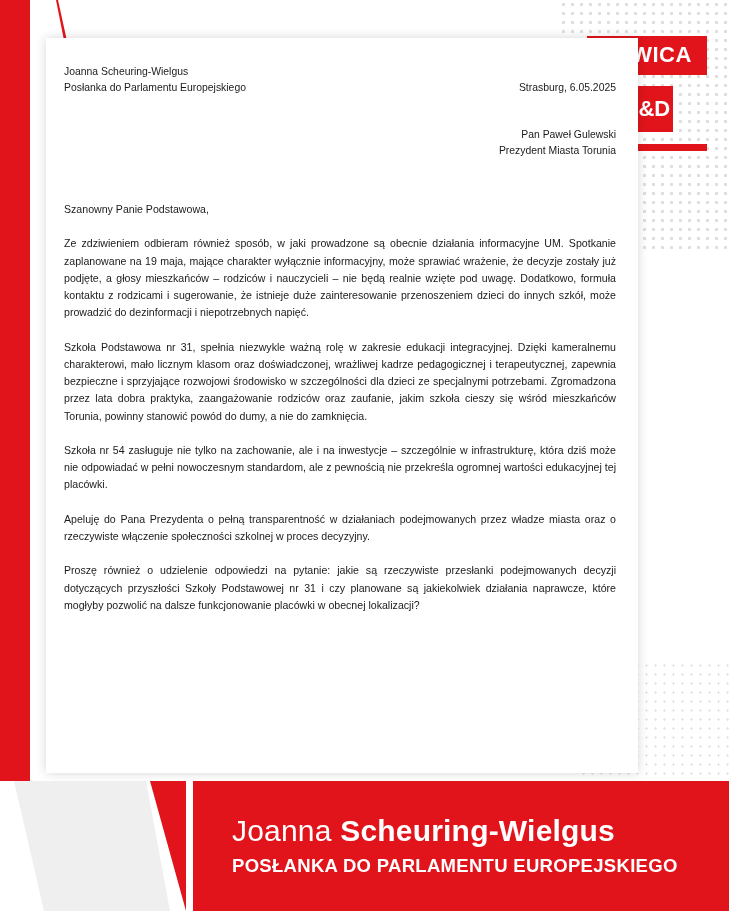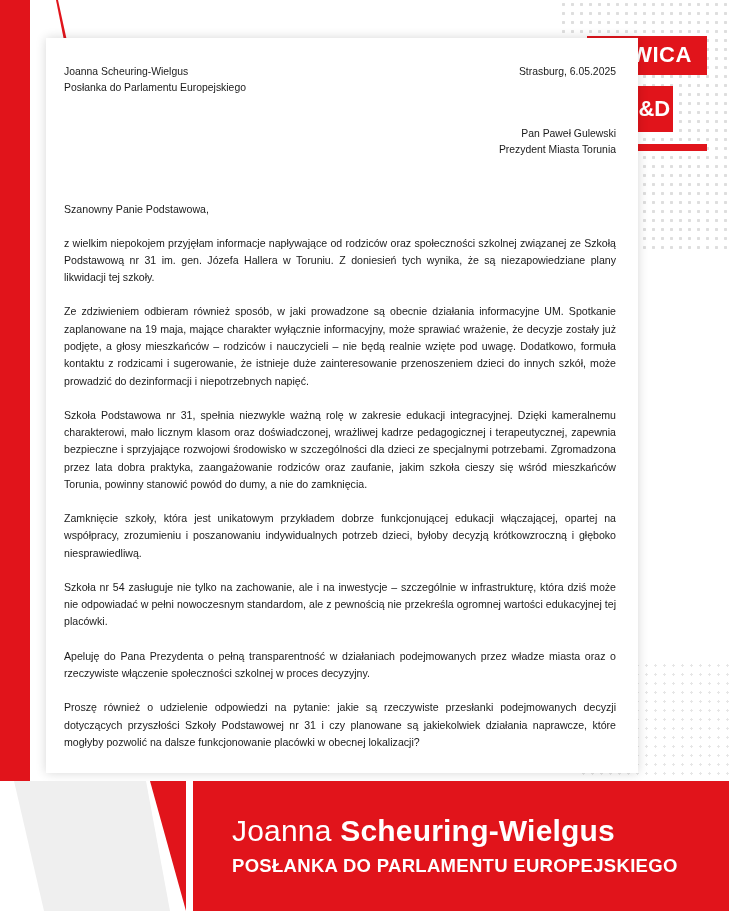--- a/index.html
+++ b/index.html
@@ -91,20 +91,21 @@
     left: 18px; right: 22px; top: 26px;
     font-size: 10.6px;
     color: #1a1a1a;
     line-height: 1.62;
   }
 
   .meta-right {
     text-align: right;
     font-size: 10.4px;
     color: #1a1a1a;
+    margin-top: 16px;
   }
   .sender {
     font-size: 10.4px;
     line-height: 1.55;
     color: #1a1a1a;
   }
   .row-top {
     display: flex;
     justify-content: space-between;
     align-items: flex-start;
@@ -222,24 +223,22 @@
         <div class="meta-right">Strasburg, 6.05.2025</div>
       </div>
 
       <div class="addressee">
         <div>Pan Paweł Gulewski</div>
         <div>Prezydent Miasta Torunia</div>
       </div>
 
       <div class="salutation">Szanowny Panie Podstawowa,</div>
 
-      <p class="body-par">z wielkim niepokojem przyjęłam informacje napływające od rodziców oraz społeczności szkolnej związanej ze Szkołą Podstawową nr 31 im. gen. Józefa Hallera w Toruniu. Z doniesień tych wynika, że są niezapowiedziane plany likwidacji tej szkoły.</p>
       <p class="body-par">Ze zdziwieniem odbieram również sposób, w jaki prowadzone są obecnie działania informacyjne UM. Spotkanie zaplanowane na 19 maja, mające charakter wyłącznie informacyjny, może sprawiać wrażenie, że decyzje zostały już podjęte, a głosy mieszkańców – rodziców i nauczycieli – nie będą realnie wzięte pod uwagę. Dodatkowo, formuła kontaktu z rodzicami i sugerowanie, że istnieje duże zainteresowanie przenoszeniem dzieci do innych szkół, może prowadzić do dezinformacji i niepotrzebnych napięć.</p>
       <p class="body-par">Szkoła Podstawowa nr 31, spełnia niezwykle ważną rolę w zakresie edukacji integracyjnej. Dzięki kameralnemu charakterowi, mało licznym klasom oraz doświadczonej, wrażliwej kadrze pedagogicznej i terapeutycznej, zapewnia bezpieczne i sprzyjające rozwojowi środowisko w szczególności dla dzieci ze specjalnymi potrzebami. Zgromadzona przez lata dobra praktyka, zaangażowanie rodziców oraz zaufanie, jakim szkoła cieszy się wśród mieszkańców Torunia, powinny stanowić powód do dumy, a nie do zamknięcia.</p>
-      <p class="body-par">Zamknięcie szkoły, która jest unikatowym przykładem dobrze funkcjonującej edukacji włączającej, opartej na współpracy, zrozumieniu i poszanowaniu indywidualnych potrzeb dzieci, byłoby decyzją krótkowzroczną i głęboko niesprawiedliwą.</p>
       <p class="body-par">Szkoła nr 54 zasługuje nie tylko na zachowanie, ale i na inwestycje – szczególnie w infrastrukturę, która dziś może nie odpowiadać w pełni nowoczesnym standardom, ale z pewnością nie przekreśla ogromnej wartości edukacyjnej tej placówki.</p>
       <p class="body-par">Apeluję do Pana Prezydenta o pełną transparentność w działaniach podejmowanych przez władze miasta oraz o rzeczywiste włączenie społeczności szkolnej w proces decyzyjny.</p>
       <p class="body-par">Proszę również o udzielenie odpowiedzi na pytanie: jakie są rzeczywiste przesłanki podejmowanych decyzji dotyczących przyszłości Szkoły Podstawowej nr 31 i czy planowane są jakiekolwiek działania naprawcze, które mogłyby pozwolić na dalsze funkcjonowanie placówki w obecnej lokalizacji?</p>
 
     </div>
   </div>
 
   <div class="bg-bottom-red"></div>
   <div class="bg-bottom-white-wedge"></div>
   <div class="bg-bottom-grey-wedge"></div>

